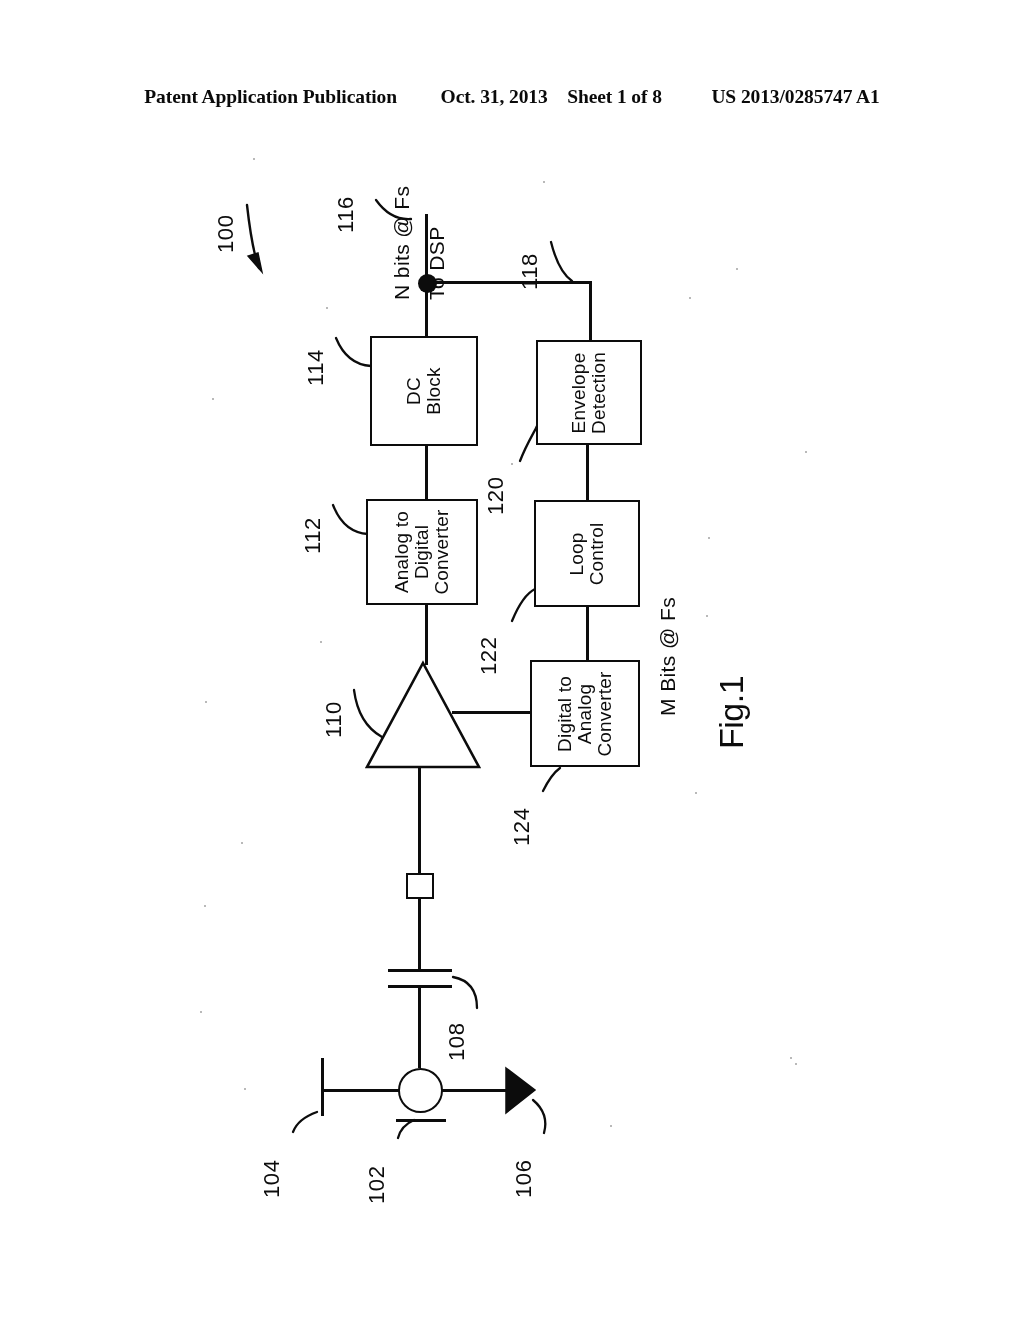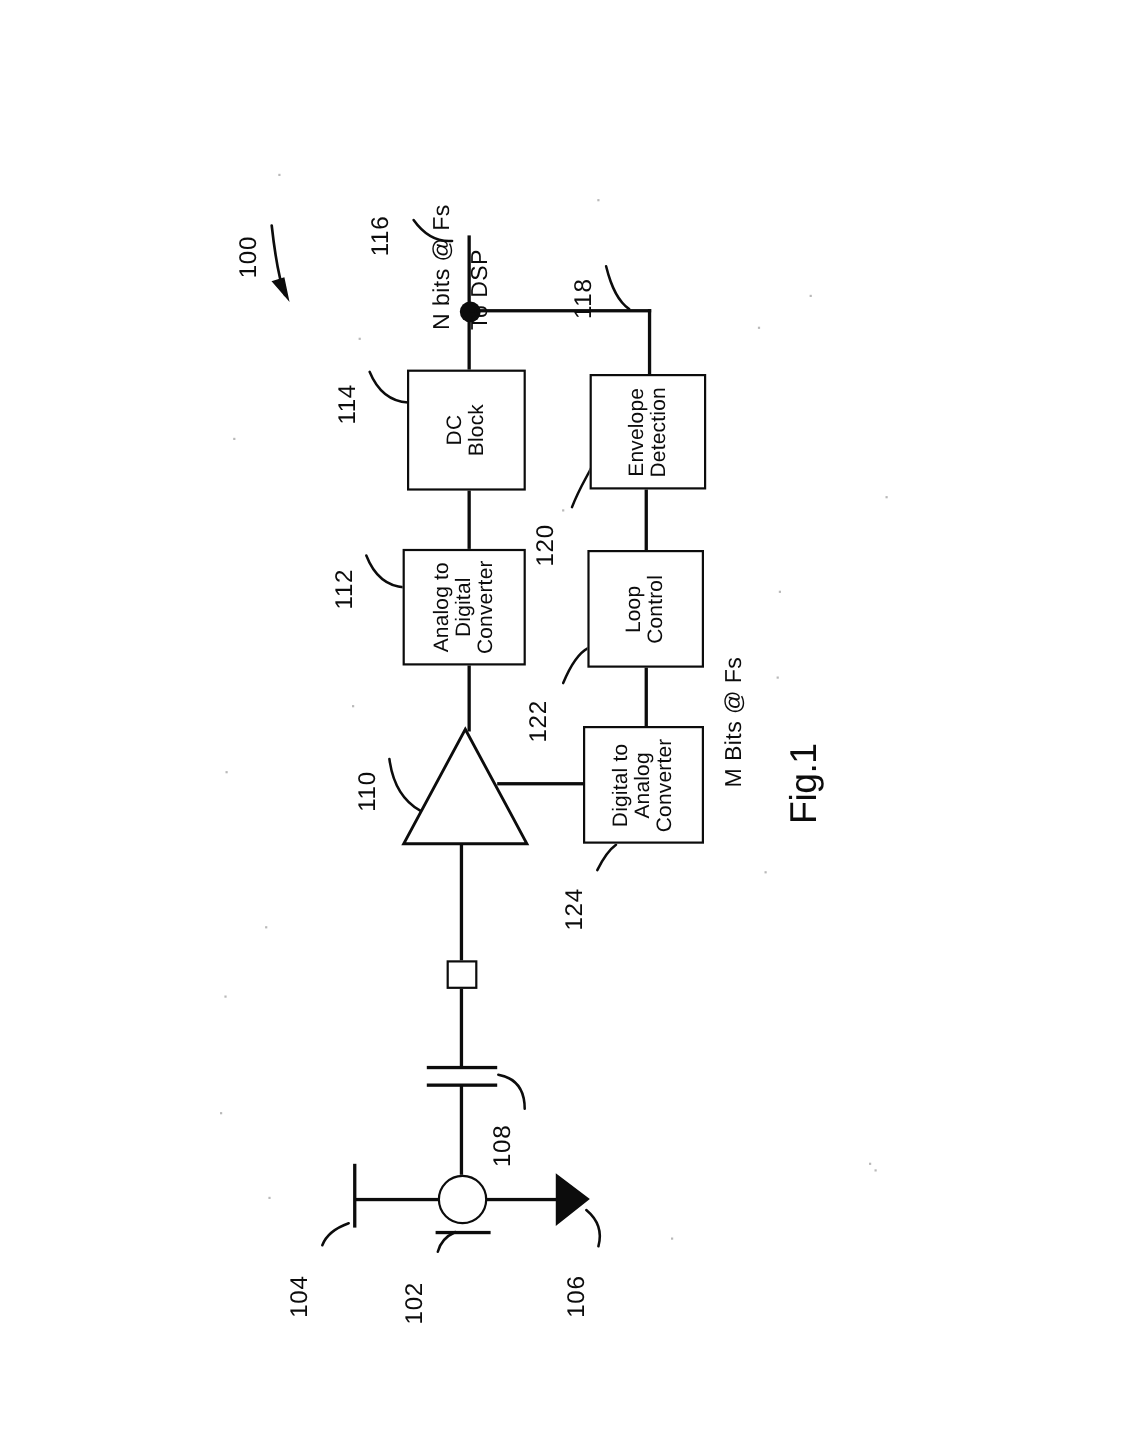--- a/index.html
+++ b/index.html
@@ -113,20 +113,29 @@
     width: 2px;
     height: 2px;
     background: #b9b9b9;
   }
 </style>
 </head>
 <body>
 
 <div id="page">
 
+  <div id="header">
+    <span class="h-seg">Patent Application Publication</span>
+    <span class="gap-a"></span>
+    <span class="h-seg">Oct. 31, 2013</span>
+    <span class="gap-b"></span>
+    <span class="h-seg">Sheet 1 of 8</span>
+    <span class="gap-c"></span>
+    <span class="h-seg">US 2013/0285747 A1</span>
+  </div>
 
   <div class="speck" style="left:253px; top:158px;"></div>
   <div class="speck" style="left:326px; top:307px;"></div>
   <div class="speck" style="left:543px; top:181px;"></div>
   <div class="speck" style="left:689px; top:297px;"></div>
   <div class="speck" style="left:736px; top:268px;"></div>
   <div class="speck" style="left:212px; top:398px;"></div>
   <div class="speck" style="left:511px; top:463px;"></div>
   <div class="speck" style="left:708px; top:537px;"></div>
   <div class="speck" style="left:706px; top:615px;"></div>

